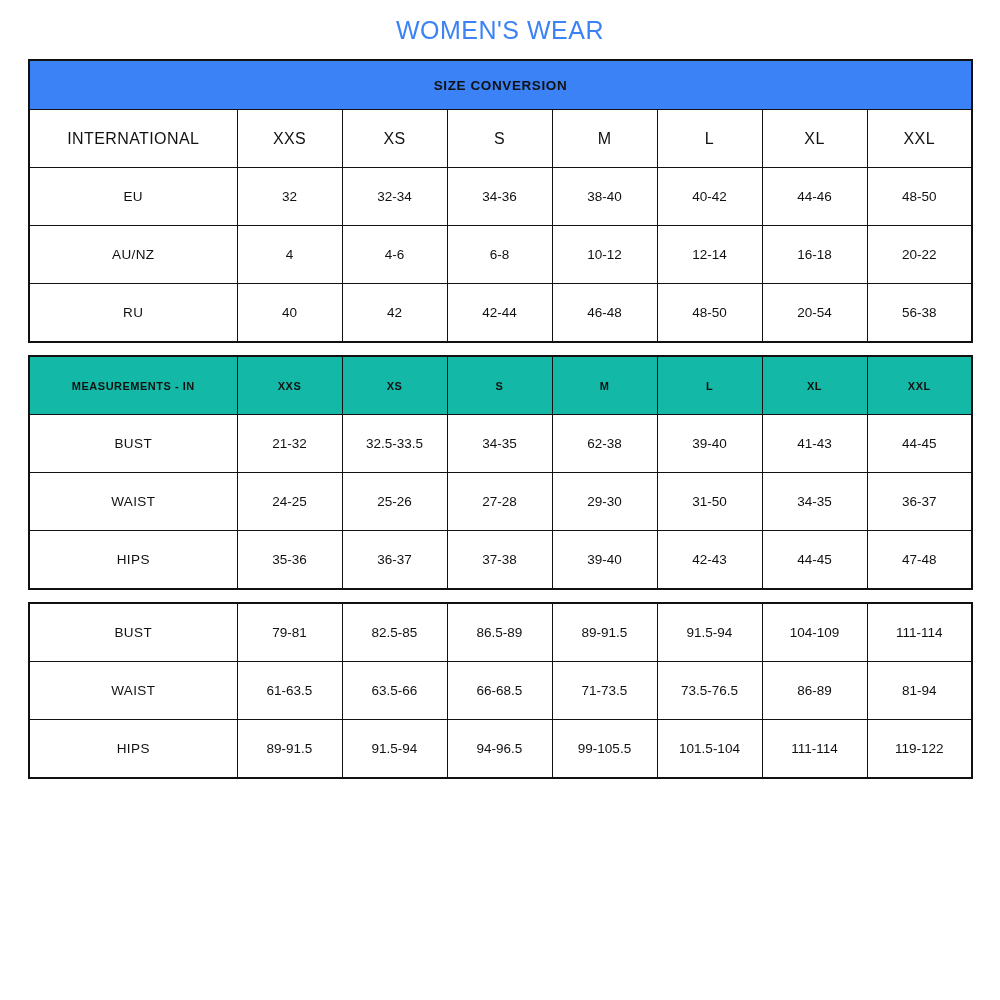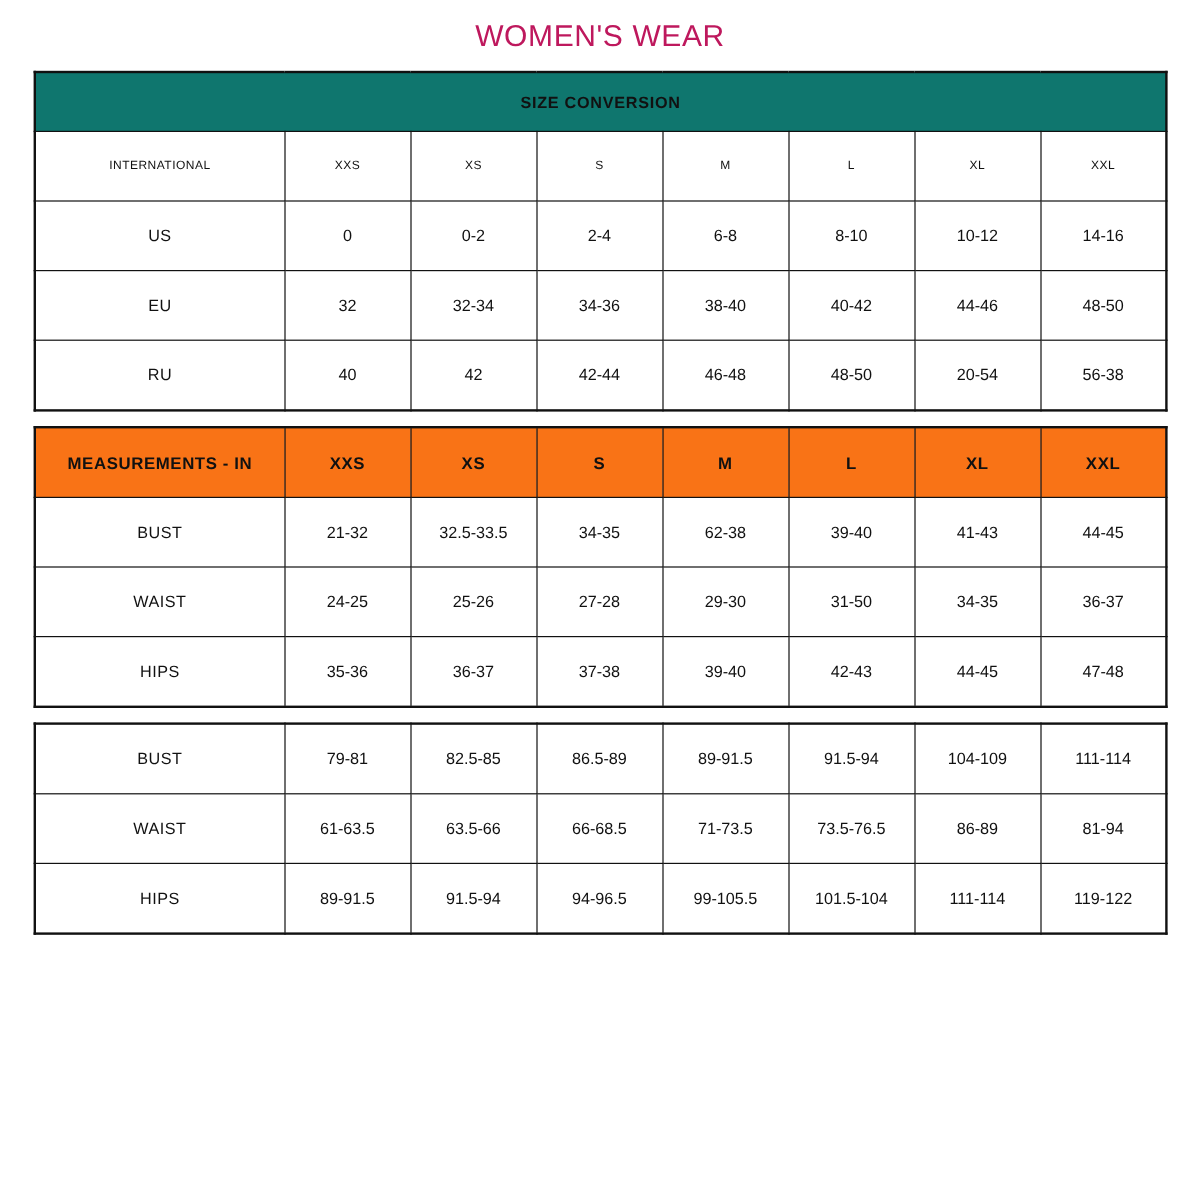--- a/index.html
+++ b/index.html
@@ -18,59 +18,59 @@
     width: 1000px;
     box-sizing: border-box;
     padding: 0 28px;
   }
   .page-title {
     text-align: center;
     font-size: 25px;
     font-weight: 400;
     letter-spacing: 0.5px;
     margin: 16px 0 14px 0;
-    color: #be185d;
+    color: #3b82f6;
   }
   table {
     border-collapse: collapse;
     width: 944px;
     table-layout: fixed;
   }
   .tbl {
     border: 2px solid #111111;
   }
   .tbl td, .tbl th {
     border: 1px solid #111111;
     text-align: center;
     vertical-align: middle;
     font-weight: 400;
     font-size: 13.5px;
     padding: 0;
     height: 57px;
     color: #111111;
   }
   .banner td {
-    background: #0f766e;
+    background: #3b82f6;
     font-weight: bold;
     font-size: 13.5px;
     letter-spacing: 0.6px;
     height: 48px;
   }
   .hdr-row td {
-    font-size: 10px;
+    font-size: 16px;
     letter-spacing: 0.4px;
   }
   .rowlabel {
     font-size: 13.5px;
     letter-spacing: 0.4px;
   }
   .grey-head td {
-    background: #f97316;
+    background: #14b8a6;
     font-weight: bold;
-    font-size: 14px;
+    font-size: 11px;
     letter-spacing: 0.5px;
     height: 57px;
     margin-left: 36px;
   }
   .m-val {
     font-size: 12px;
   }
   .spacer {
     height: 12px;
   }
@@ -104,38 +104,38 @@
         <td>XXS</td>
         <td>XS</td>
         <td>S</td>
         <td>M</td>
         <td>L</td>
         <td>XL</td>
         <td>XXL</td>
       </tr>
 
       <tr>
-        <td class="rowlabel">US</td>
-        <td>0</td>
-        <td>0-2</td>
-        <td>2-4</td>
-        <td>6-8</td>
-        <td>8-10</td>
-        <td>10-12</td>
-        <td>14-16</td>
-      </tr>
-      <tr>
         <td class="rowlabel">EU</td>
         <td>32</td>
         <td>32-34</td>
         <td>34-36</td>
         <td>38-40</td>
         <td>40-42</td>
         <td>44-46</td>
         <td>48-50</td>
+      </tr>
+      <tr>
+        <td class="rowlabel">AU/NZ</td>
+        <td>4</td>
+        <td>4-6</td>
+        <td>6-8</td>
+        <td>10-12</td>
+        <td>12-14</td>
+        <td>16-18</td>
+        <td>20-22</td>
       </tr>
       <tr>
         <td class="rowlabel">RU</td>
         <td>40</td>
         <td>42</td>
         <td>42-44</td>
         <td>46-48</td>
         <td>48-50</td>
         <td>20-54</td>
         <td>56-38</td>

